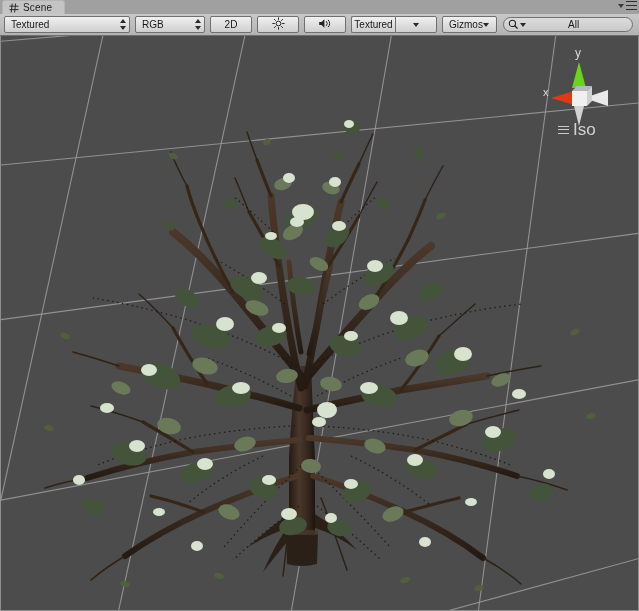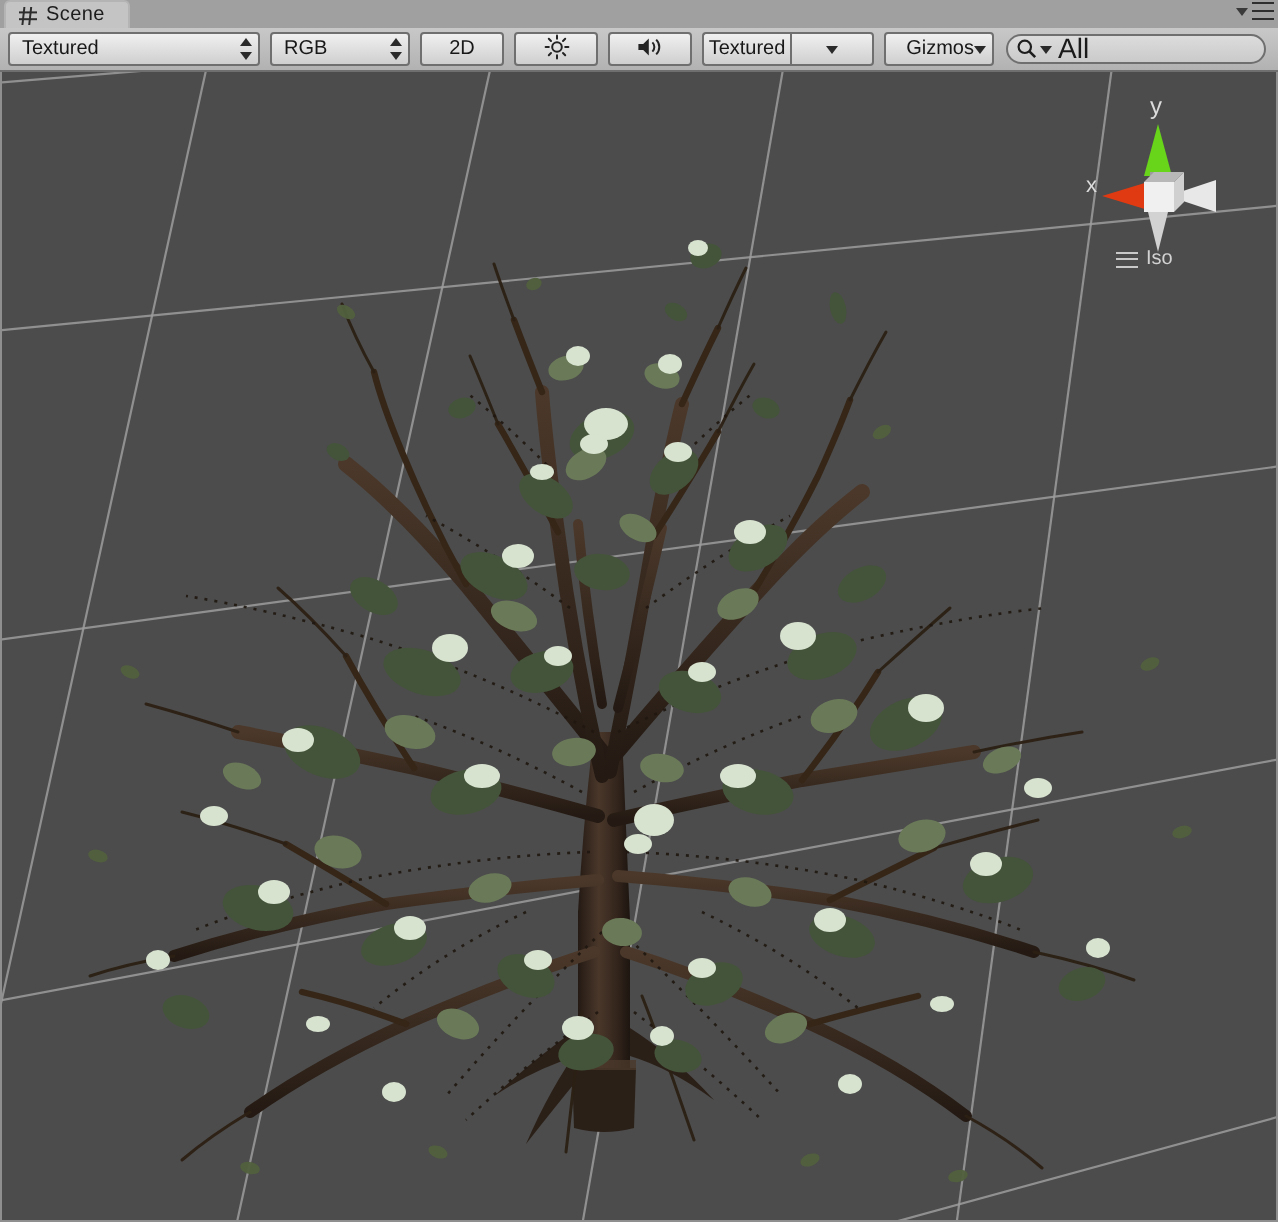--- a/index.html
+++ b/index.html
@@ -108,21 +108,21 @@
     padding: 0 20px;
   }
   .sep { width: 5px; flex: none; }
 
   .w-textured { width: 126px; }
   .w-rgb { width: 70px; }
   .w-2d { width: 27px; }
   .w-icon { width: 26px; }
   .w-effects { width: 44px; border-right: none; border-radius: 2px 0 0 2px; }
   .w-effects-arrow { width: 15px; border-radius: 0 2px 2px 0; justify-content: center; }
-  .w-gizmos { width: 55px; padding: 0 3px 0 6px; justify-content: flex-end; }
+  .w-gizmos { width: 55px; padding: 0 3px 0 6px; justify-content: flex-start; }
 
   .lbl { line-height: 11px; white-space: nowrap; }
 
   .updown {
     width: 7px; height: 11px;
     display: flex; flex-direction: column;
     justify-content: space-between;
     align-items: center;
     flex: none;
   }
@@ -160,23 +160,24 @@
     padding: 0 4px;
     box-sizing: border-box;
     position: relative;
   }
   .search-glyph {
     display: flex; align-items: center;
     gap: 1px; flex: none;
     margin-right: 3px;
   }
   .search-text {
-    font-size: 14px;
+    font-size: 10px;
     color: #1a1a1a;
     line-height: 11px;
+    margin-left: 39px;
   }
 
   
   .viewport {
     position: absolute;
     left: 0; top: 36px;
     width: 639px; height: 575px;
     background: #4c4c4c;
     overflow: hidden;
     border-left: 1px solid #8f8f8f;
@@ -199,21 +200,21 @@
     display: flex;
     align-items: center;
     gap: 4px;
   }
   .iso-lines {
     width: 11px; height: 8px;
     display: flex; flex-direction: column; justify-content: space-between;
   }
   .iso-lines i { display: block; height: 1px; background: #c9c9c9; }
   .iso-label {
-    font-size: 10px;
+    font-size: 17px;
     color: #d2d2d2;
     line-height: 11px;
   }
 </style>
 </head>
 <body>
 
 <div id="app">
 
   <div class="tabstrip">

